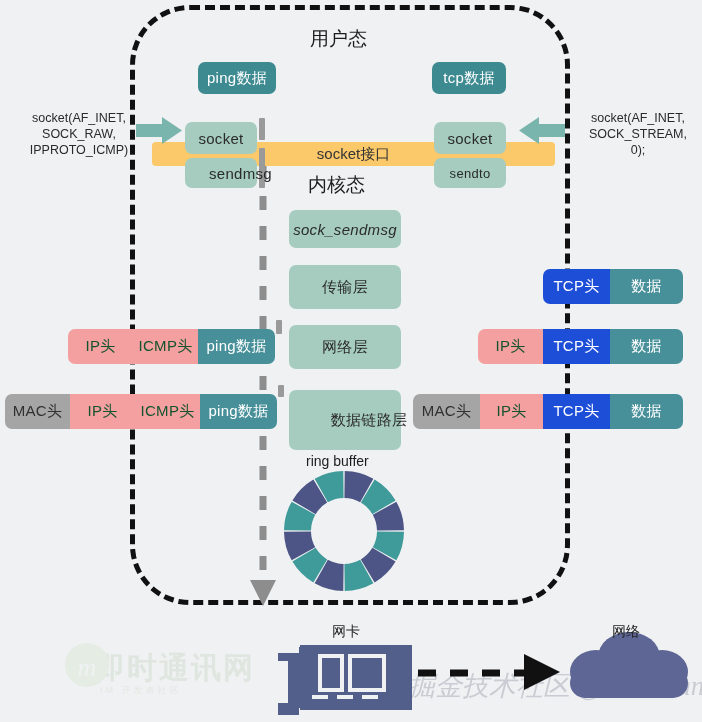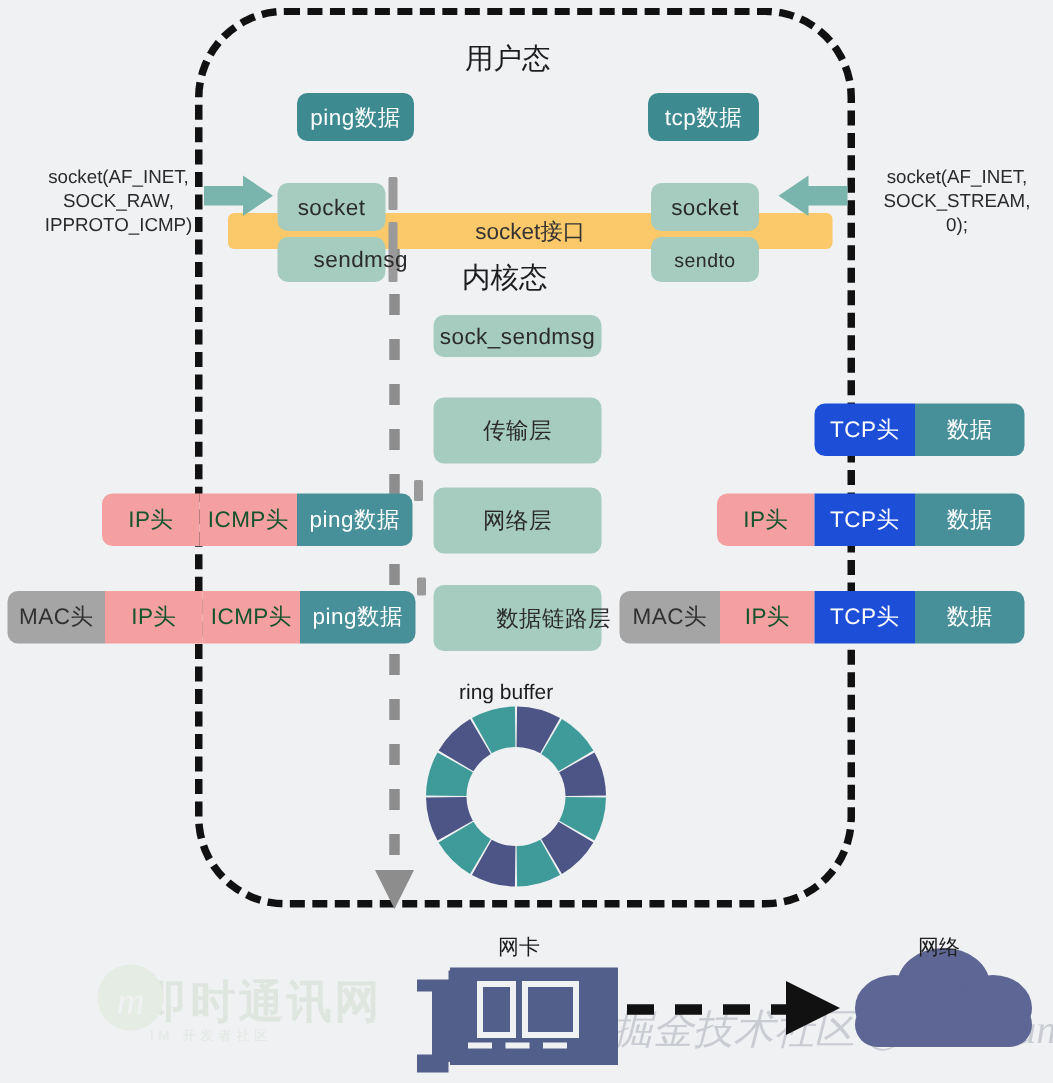--- a/index.html
+++ b/index.html
@@ -135,24 +135,24 @@
   <div class="sockbar" style="left:152px;top:142px;width:403px;height:24px;z-index:4;">socket接口</div>
 
   <div class="chip chip-mint" style="left:185px;top:122px;width:72px;height:32px;z-index:6;">socket</div>
   <div class="chip chip-mint" style="left:185px;top:158px;width:72px;height:30px;z-index:6;padding-left:39px;">sendmsg</div>
   <div class="chip chip-mint" style="left:434px;top:122px;width:72px;height:32px;z-index:6;">socket</div>
   <div class="chip chip-mint mono" style="left:434px;top:158px;width:72px;height:30px;z-index:6;">sendto</div>
 
   <div class="tick" style="left:259px;top:118px;width:6px;height:22px;z-index:5;"></div>
   <div class="tick" style="left:259px;top:148px;width:6px;height:40px;z-index:5;"></div>
 
-  <div class="chip chip-mint" style="left:289px;top:210px;width:112px;height:28px;z-index:6;">sock_sendmsg</div>
+  <div class="chip chip-mint" style="left:289px;top:210px;width:112px;height:38px;z-index:6;font-style:italic;">sock_sendmsg</div>
   <div class="chip chip-mint" style="left:289px;top:265px;width:112px;height:44px;z-index:6;">传输层</div>
   <div class="chip chip-mint" style="left:289px;top:325px;width:112px;height:44px;z-index:6;">网络层</div>
-  <div class="chip chip-mint" style="left:289px;top:390px;width:112px;height:44px;z-index:6;padding-left:48px;">数据链路层</div>
+  <div class="chip chip-mint" style="left:289px;top:390px;width:112px;height:60px;z-index:6;padding-left:48px;">数据链路层</div>
 
   <div class="chip chip-pink" style="left:68px;top:329px;width:65px;height:35px;border-radius:7px 0 0 7px;z-index:6;">IP头</div>
   <div class="chip chip-pink" style="left:133px;top:329px;width:65px;height:35px;border-radius:0;z-index:6;">ICMP头</div>
   <div class="chip chip-teal2" style="left:198px;top:329px;width:77px;height:35px;border-radius:0 7px 7px 0;z-index:6;">ping数据</div>
 
   <div class="chip chip-gray" style="left:5px;top:394px;width:65px;height:35px;border-radius:7px 0 0 7px;z-index:6;">MAC头</div>
   <div class="chip chip-pink" style="left:70px;top:394px;width:65px;height:35px;border-radius:0;z-index:6;">IP头</div>
   <div class="chip chip-pink" style="left:135px;top:394px;width:65px;height:35px;border-radius:0;z-index:6;">ICMP头</div>
   <div class="chip chip-teal2" style="left:200px;top:394px;width:77px;height:35px;border-radius:0 7px 7px 0;z-index:6;">ping数据</div>
 

